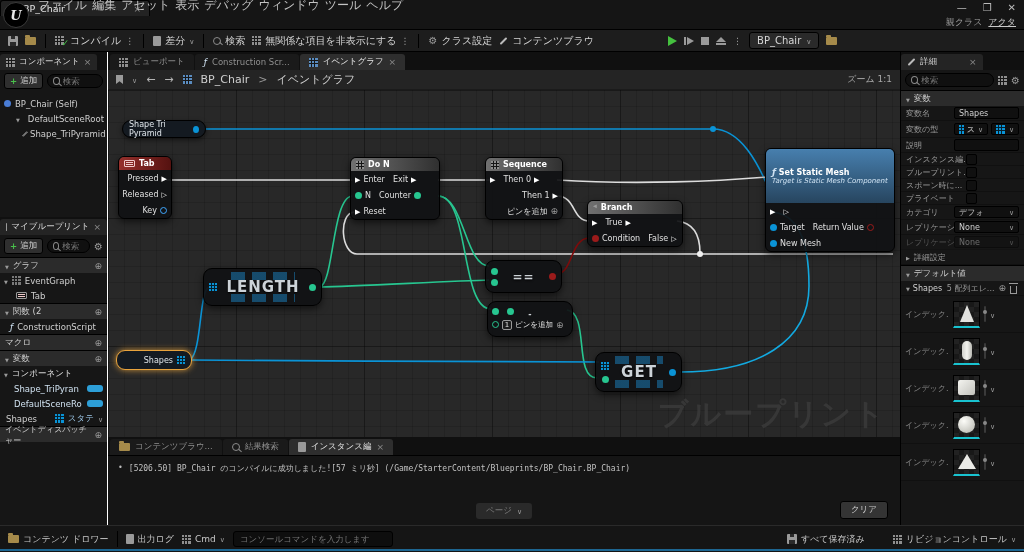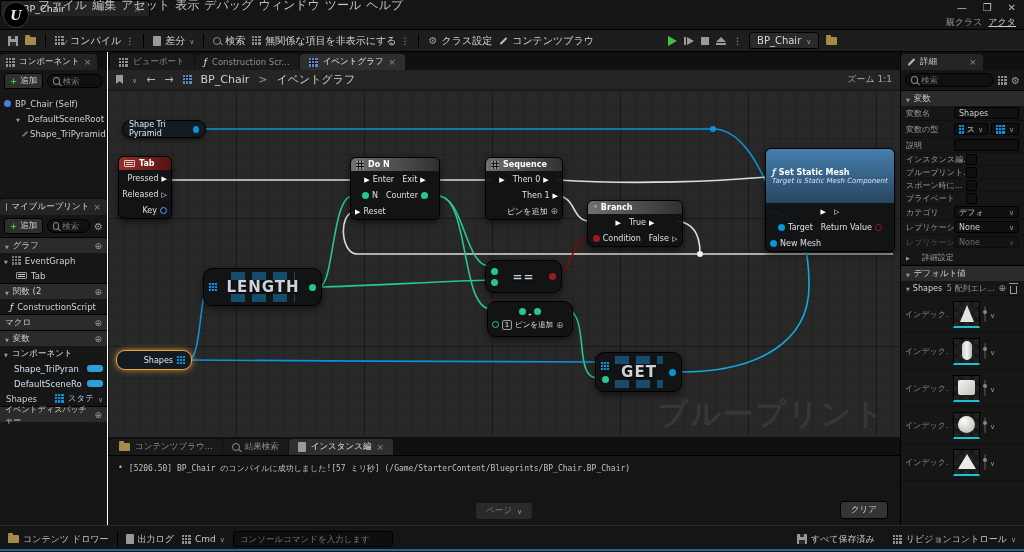--- a/index.html
+++ b/index.html
@@ -103,21 +103,21 @@
   #watermark{position:absolute;right:14px;bottom:2px;font-size:30px;font-weight:bold;color:#3d3d3d;letter-spacing:2px;opacity:.75}
   #wires{position:absolute;left:0;top:0;z-index:1}
   .node{position:absolute;background:rgba(17,18,20,.93);border:1px solid #000;border-radius:6px;box-shadow:0 3px 7px rgba(0,0,0,.55);z-index:2;font-size:8px;color:#e0e0e0}
   .nhead{height:13px;display:flex;align-items:center;gap:4px;padding:0 5px;font-size:8px;font-weight:bold;color:#fff;border-radius:5px 5px 0 0;white-space:nowrap}
   .nhead.red{background:linear-gradient(90deg,#96302c,#551210)}
   .nhead.gray{background:linear-gradient(90deg,#707070,#303030)}
   .nhead.blue2{display:block;height:auto;padding:18px 6px;background:linear-gradient(180deg,#477fae,#27455f);border-radius:5px 5px 0 0}
   .nhead.blue2 .sub{font-weight:normal;font-style:italic;font-size:7px;color:#cfe2f2}
   .nrow{display:flex;align-items:center;gap:3px;height:16px;padding:0 4px;white-space:nowrap}
   .nrow.right{justify-content:flex-end}
-  .ncols{display:flex;justify-content:center}
+  .ncols{display:flex;justify-content:flex-start}
   .pe::after{content:"▶";font-size:7px;color:#fff}
   .pe.h::after{content:"▷"}
   .pc{display:inline-block;width:7px;height:7px;border-radius:50%}
   .pc.green{background:#27c690}.pc.green.h{background:none;border:1.5px solid #27c690}
   .pc.blue{background:#0a93d6}
   .pc.red{background:#9b1b1b}.pc.red.h{background:none;border:1.5px solid #9b1b1b}
   .pc.keyh{background:none;border:1.5px solid #3fa7ff}
   .pgrid{display:inline-block;width:8px;height:8px;background:#0a93d6;
     background-image:linear-gradient(90deg,transparent 0 2px,#06202c 2px 3px,transparent 3px 5px,#06202c 5px 6px,transparent 6px),
                      linear-gradient(transparent 0 2px,#06202c 2px 3px,transparent 3px 5px,#06202c 5px 6px,transparent 6px)}
@@ -152,21 +152,21 @@
   .t-cube{width:17px;height:15px;background:linear-gradient(135deg,#f4f4f0,#c2c2bc);border-radius:2px}
   .t-sphere{width:17px;height:17px;border-radius:50%;background:radial-gradient(circle at 35% 30%,#fcfcf8,#b2b2aa)}
   .t-pyramid{width:0;height:0;border-left:9px solid transparent;border-right:9px solid transparent;border-bottom:15px solid #eaeae6}
 
   
   #statusbar{left:0;top:525px;width:1024px;height:27px;background:#151515;border-top:1px solid #2a2a2a;display:flex;align-items:center;gap:8px;padding:0 8px;font-size:9px;color:#c8c8c8}
   #statusbar .sep{width:1px;height:16px;background:#000}
   #console{width:160px;display:flex;align-items:center;background:#0e0e0e;border:1px solid #000;border-radius:3px;padding:2px 6px}
   #console input{background:none;border:none;outline:none;color:#7a7a7a;font-size:8.5px;width:100%;font-family:inherit}
   #accentline{position:absolute;left:0;top:549px;width:1024px;height:2px;background:#1d6691}
-  .srt{margin-left:auto;display:flex;gap:18px;align-items:center}
+  .srt{margin-left:auto;display:flex;gap:28px;align-items:center}
 </style>
 </head>
 <body>
 
 <div id="titlebar" class="abs">
   <div id="logo" class="abs">U</div>
   <div id="menubar" class="abs">
     <span>ファイル</span>
     <span>編集</span>
     <span>アセット</span>
@@ -273,21 +273,21 @@
   <div class="trow" style="padding-left:16px">
     <span class="chevd"></span>
     <span class="dotico"></span>
     <span>DefaultSceneRoot</span>
   </div>
   <div class="trow" style="padding-left:24px">
     <span class="meshico"></span>
     <span>Shape_TriPyramid</span>
   </div>
 
-  <div class="tabstrip" style="margin-top:56px">
+  <div class="tabstrip" style="margin-top:76px">
     <div class="ptab">
       <span class="doc" style="width:7px;height:8px"></span>
       <span>マイブループリント</span>
       <span class="close"></span>
     </div>
   </div>
   <div class="addrow">
     <div class="addbtn">
         <b>+</b>
         <span>追加</span>
@@ -706,21 +706,21 @@
     </div>
   <div class="drow" style="opacity:.45">
       <span class="lbl">レプリケーショ...</span>
       <span class="dval ddrop">
         <span>None</span>
         <span class="chev"></span>
       </span>
     </div>
   <div class="drow">
       <span class="chevr"></span>
-      <span style="margin-left:12px">詳細設定</span>
+      <span style="margin-left:4px">詳細設定</span>
     </div>
   <div class="secthead">
       <span class="chevd"></span>
       <span>デフォルト値</span>
     </div>
   <div class="drow">
       <span class="chevd"></span>
       <span class="lbl" style="width:34px;margin-left:3px;color:#d0d0d0">Shapes</span>
       <span style="color:#9a9a9a">5 配列エレ...</span>
       <span class="plus" style="margin-left:4px"></span>

